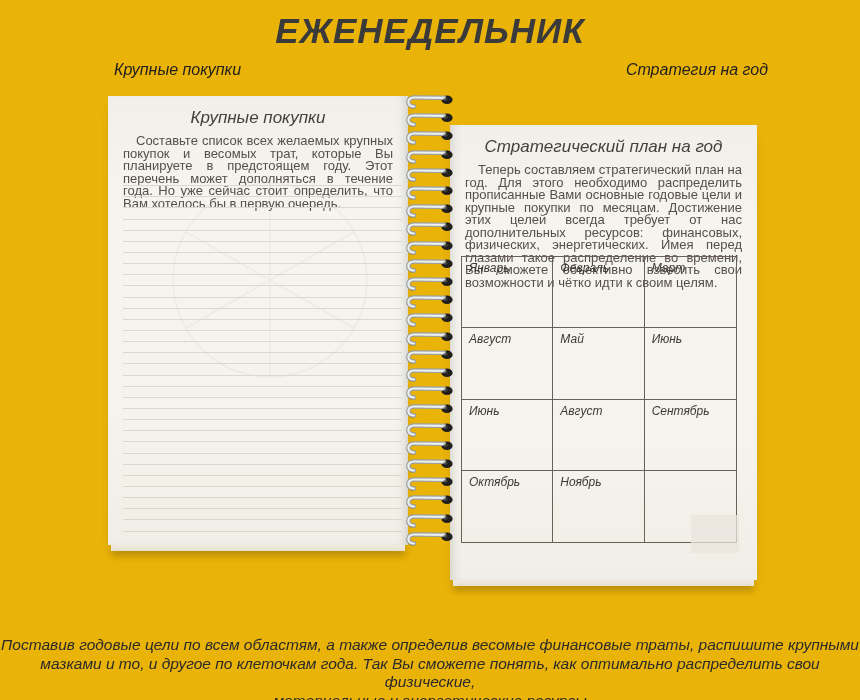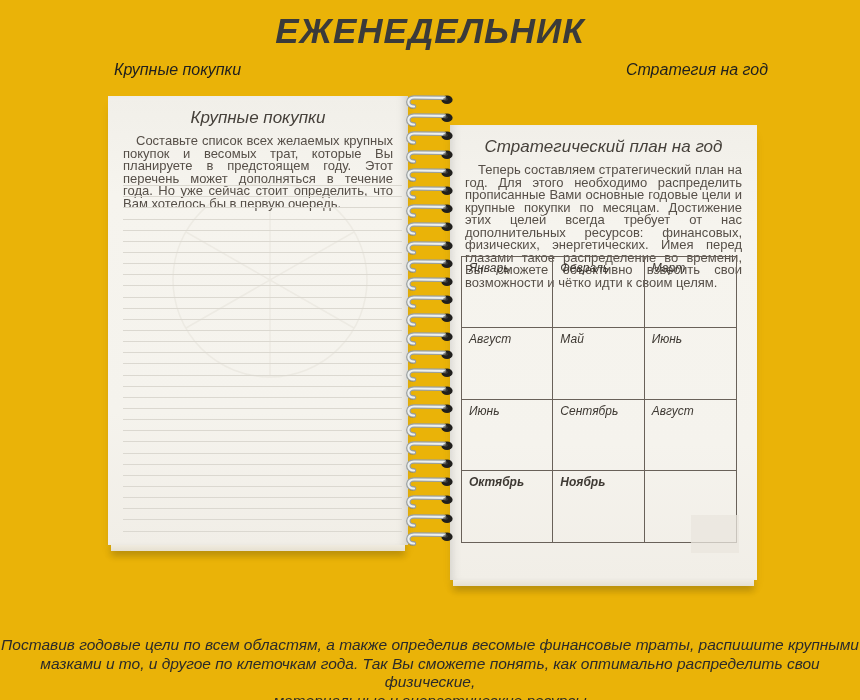--- a/index.html
+++ b/index.html
@@ -71,21 +71,21 @@
     position:absolute; left:11px; top:131px; width:276px; height:287px;
     display:grid; grid-template-columns:repeat(3,1fr); grid-template-rows:repeat(4,1fr);
     border:1.5px solid #696159; box-sizing:border-box;
   }
   .month-cell{
     border-right:1px solid #696159; border-bottom:1px solid #696159;
     padding:4px 4px 0 7px; font-style:italic; font-size:12px; color:#3e3933;
     overflow:hidden;
   }
   .month-cell:nth-child(3n){border-right:none;}
-  .month-cell:nth-child(n+10){border-bottom:none;font-weight:bold;}
+  .month-cell:nth-child(n+10){border-bottom:none;}
   
   .spiral{position:absolute; left:402px; top:94px; width:58px; height:456px;}
   .ring{position:absolute; left:0; width:56px; height:16px;}
 </style>
 </head>
 <body>
 
 <div class="stage">
 
   <div class="main-title">ЕЖЕНЕДЕЛЬНИК</div>
@@ -147,22 +147,22 @@
     <div class="page-heading">Стратегический план на год</div>
     <div class="page-par">Теперь составляем стратегический план на год. Для этого необходимо распределить прописанные Вами основные годовые цели и крупные покупки по месяцам. Достижение этих целей всегда требует от нас дополнительных ресурсов: финансовых, физических, энергетических. Имея перед глазами такое распределение во времени, Вы сможете объективно взвесить свои возможности и чётко идти к своим целям.</div>
     <div class="month-grid">
       <div class="month-cell">Январь</div>
       <div class="month-cell">Февраль</div>
       <div class="month-cell">Март</div>
       <div class="month-cell">Август</div>
       <div class="month-cell">Май</div>
       <div class="month-cell">Июнь</div>
       <div class="month-cell">Июнь</div>
+      <div class="month-cell">Август</div>
       <div class="month-cell">Сентябрь</div>
-      <div class="month-cell">Август</div>
       <div class="month-cell">Октябрь</div>
       <div class="month-cell">Ноябрь</div>
     </div>
     <div class="rp-ghostmark"></div>
   </div>
 
   <div class="spiral">
       <div class="ring" style="top: 0px;"><svg width="56" height="16" viewBox="0 0 56 16">
           <ellipse cx="10.5" cy="12.5" rx="3.4" ry="2.2" fill="rgba(70,58,42,0.45)"></ellipse>
           <ellipse cx="45" cy="5.8" rx="5.6" ry="4.3" fill="#201f1d"></ellipse>

